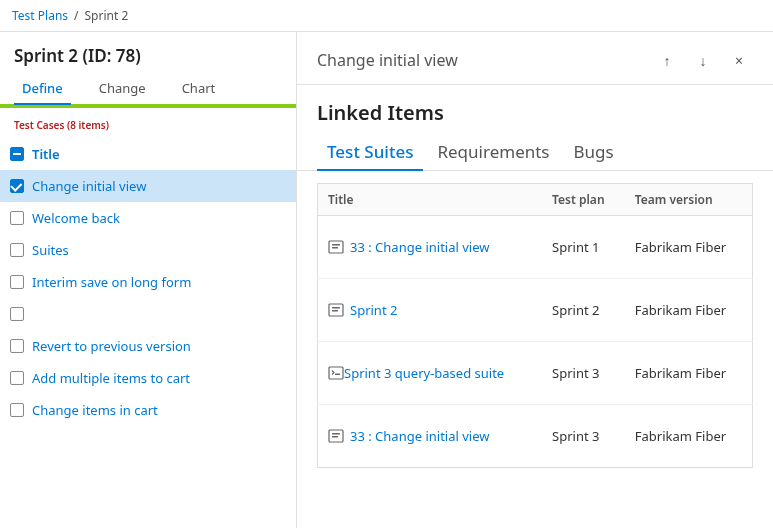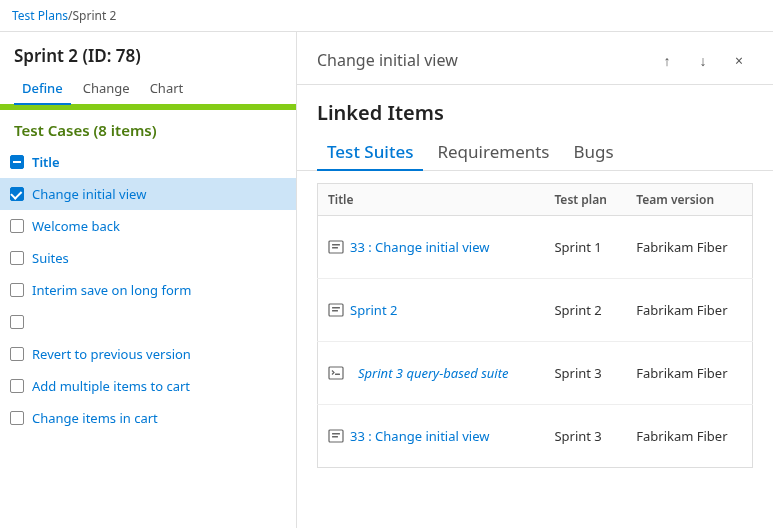--- a/index.html
+++ b/index.html
@@ -16,20 +16,21 @@
     }
 
     
     .breadcrumb {
       padding: 8px 12px;
       font-size: 12px;
       color: #555;
       border-bottom: 1px solid #e0e0e0;
       display: flex;
       align-items: center;
+      gap: 6px;
       height: 32px;
     }
     .breadcrumb a {
       color: #0078d4;
       text-decoration: none;
     }
 
     .main-content {
       display: flex;
       flex: 1;
@@ -49,42 +50,42 @@
     .sprint-title {
       padding: 12px 14px 6px;
       font-size: 17px;
       font-weight: 600;
       color: #222;
     }
 
     .left-tabs {
       display: flex;
       padding: 0 14px;
-      border-bottom: 6px solid #84cc16;
-      gap: 4px;
+      border-bottom: 4px solid #84cc16;
+      gap: 20px;
     }
     .left-tab {
       padding: 6px 8px;
       font-size: 13px;
       cursor: pointer;
       color: #555;
       border-bottom: 2px solid transparent;
       margin-bottom: -1px;
     }
     .left-tab.active {
       color: #0078d4;
       border-bottom: 2px solid #0078d4;
       font-weight: 500;
     }
 
     .test-cases-header {
       padding: 10px 14px 6px;
-      font-size: 15px;
+      font-size: 10px;
       font-weight: 600;
-      color: #4d7c0f;
+      color: #b91c1c;
     }
 
     .test-cases-list {
       flex: 1;
       overflow-y: auto;
     }
 
     .list-item {
       display: flex;
       align-items: center;
@@ -359,21 +360,21 @@
                   </svg>
                 </span>
                 <span style="color:#0078d4;cursor:pointer;">Sprint 2</span>
               </div>
             </td>
             <td>Sprint 2</td>
             <td>Fabrikam Fiber</td>
           </tr>
           <tr>
             <td>
-              <div style="display:flex;align-items:center;gap:14px;font-style:italic;">
+              <div style="display:flex;align-items:center;gap:0;">
                 <span style="display:inline-flex;align-items:center;">
                   <svg width="16" height="16" viewBox="0 0 16 16" fill="none" xmlns="http://www.w3.org/2000/svg">
                     <rect x="1" y="2" width="14" height="12" rx="1" stroke="#666" stroke-width="1.2" fill="none"></rect>
                     <path d="M4 5.5 L6 7.5 L4 9.5" stroke="#666" stroke-width="1.2" fill="none"></path>
                     <rect x="7" y="8.5" width="5" height="1.5" rx="0.5" fill="#666"></rect>
                   </svg>
                 </span>
                 <span style="color:#0078d4;cursor:pointer;">Sprint 3 query-based suite</span>
               </div>
             </td>

